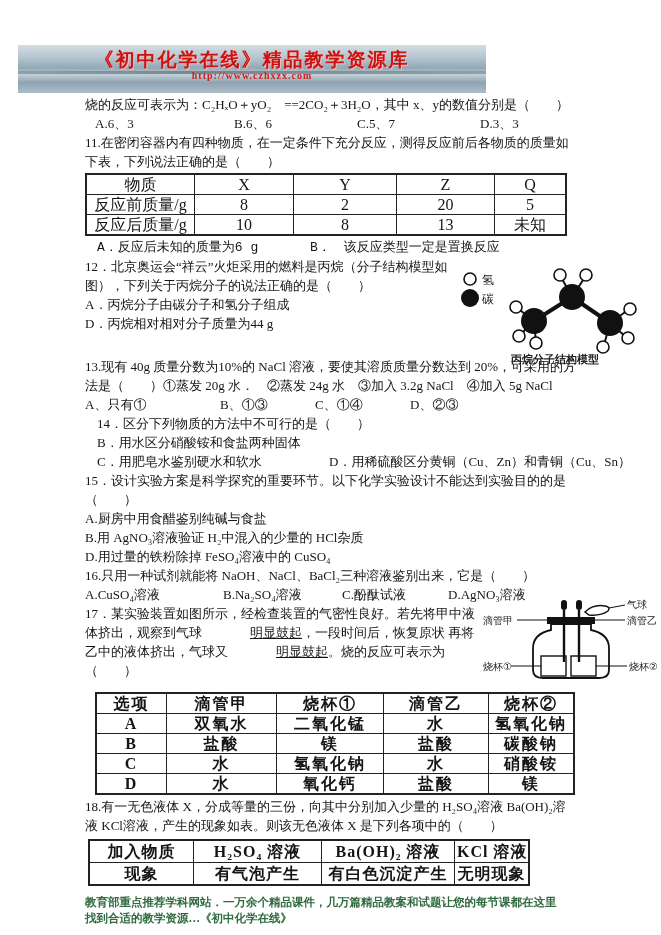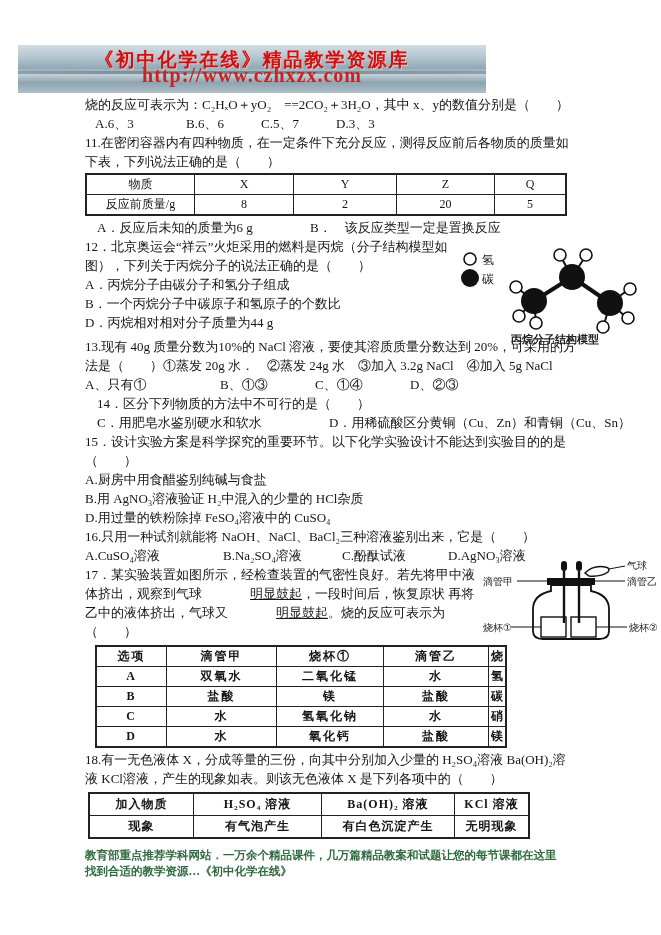--- a/index.html
+++ b/index.html
@@ -21,40 +21,40 @@
     content:"";position:absolute;left:0;top:26px;width:100%;height:3px;
     background:linear-gradient(90deg,#6f8591 0%,#42545e 40%,#6f8591 100%);opacity:.55;
   }
   .banner-title{
     position:relative;z-index:2;text-align:center;padding-top:5px;
     font-weight:bold;font-size:19px;letter-spacing:2px;color:#cc1111;
     text-shadow:1px 1px 0 #f5bdbd;
   }
   .banner-url{
     position:relative;z-index:2;text-align:center;margin-top:-3px;
-    font-weight:bold;font-size:20px;color:#cc2222;letter-spacing:1px;
+    font-weight:bold;font-size:10px;color:#cc2222;letter-spacing:1px;
   }
   .red-tick{position:absolute;left:87px;top:50px;width:3px;height:42px;background:#cc2222;}
   
   .stem{margin:0;}
   .optrow{display:flex;}
   .optrow .o{flex:0 0 auto;white-space:nowrap;}
   .w91{width:91px}.w75{width:75px}
   .w213{width:213px}
   .w135{width:135px}.w95{width:95px}
   .w138{width:138px}.w119{width:119px}.w106{width:106px}
   .optcol p{margin:0;}
   .u{text-decoration:underline;margin-left:48px;}
   
   table{border-collapse:collapse;table-layout:fixed;}
-  td{border:1px solid #222;text-align:center;font-size:12px;padding:0 2px;
+  td{border:1px solid #222;text-align:center;font-size:16px;padding:0 2px;
      overflow:hidden;white-space:nowrap;}
   .t11{margin:2px 0 2px 0;width:482px;}
   .t11 td{height:16px;}
-  .t17{margin:4px 0 2px 10px;width:412px;font-weight:bold;}
+  .t17{margin:12px 0 2px 10px;width:480px;font-weight:bold;}
   .t17 td{height:16px;letter-spacing:2px;}
   .t18{margin:4px 0 2px 3px;width:442px;font-weight:bold;}
   .t18 td{height:21px;letter-spacing:1px;}
   table{border:2px solid #222;}
   
   .q12-block{position:relative;min-height:100px;}
   .q12-text{width:372px;}
   .q12-fig{position:absolute;top:0;right:-84px;width:205px;height:108px;}
   .q17-block{position:relative;min-height:58px;}
   .q17-text{width:402px;margin:0;}
@@ -72,21 +72,21 @@
 <div class="red-tick"></div>
 
 <div class="banner">
   <div class="banner-title">《初中化学在线》精品教学资源库</div>
   <div class="banner-url">http://www.czhxzx.com</div>
 </div>
 
 <div class="content">
 
   <p class="stem">烧的反应可表示为：C₂HₓO＋yO₂　==2CO₂＋3H₂O，其中 x、y的数值分别是（　　）</p>
-  <div class="optrow" style="padding-left:10px;">
+  <div class="optrow" style="padding-left:10px;gap:48px;">
     <span class="o w91">A.6、3</span>
     <span class="o w75">B.6、6</span>
     <span class="o w75">C.5、7</span>
     <span class="o">D.3、3</span>
   </div>
 
   <p class="stem">11.在密闭容器内有四种物质，在一定条件下充分反应，测得反应前后各物质的质量如下表，下列说法正确的是（　　）</p>
   <table class="t11">
     <tbody>
         <tr>
@@ -96,33 +96,39 @@
       <td style="width:93px">Z</td>
       <td>Q</td>
     </tr>
     <tr>
       <td>反应前质量/g</td>
       <td>8</td>
       <td>2</td>
       <td>20</td>
       <td>5</td>
     </tr>
+    <tr>
+      <td>反应后质量/g</td>
+      <td>10</td>
+      <td>8</td>
+      <td>13</td>
+      <td>未知</td>
+    </tr>
   </tbody>
     </table>
-  <div class="optrow" style="padding-left:12px;">
+  <div class="optrow" style="padding-left:12px;font-family:Liberation Mono, monospace;">
     <span class="o w213">A．反应后未知的质量为6 g</span>
     <span class="o">B．　该反应类型一定是置换反应</span>
   </div>
 
   <div class="q12-block">
     <div class="q12-text">
       <p class="stem">12．北京奥运会“祥云”火炬采用的燃料是丙烷（分子结构模型如图），下列关于丙烷分子的说法正确的是（　　）</p>
       <div class="optcol">
         <p>A．丙烷分子由碳分子和氢分子组成</p>
-        <p>B．一个丙烷分子中碳原子和氢原子的个数比</p>
         <p>D．丙烷相对相对分子质量为44 g</p>
       </div>
     </div>
     <div class="q12-fig">
       <svg width="205" height="108" viewBox="0 0 205 108">
 
         <circle cx="14" cy="22" r="6" fill="#fff" stroke="#111" stroke-width="1.6"></circle>
         <text x="26" y="27" font-size="12">氢</text>
         <circle cx="14" cy="41" r="9" fill="#111"></circle>
         <text x="26" y="46" font-size="12">碳</text>
@@ -159,20 +165,21 @@
   <p class="stem">13.现有 40g 质量分数为10%的 NaCl 溶液，要使其溶质质量分数达到 20%，可采用的方法是（　　）①蒸发 20g 水．　②蒸发 24g 水　③加入 3.2g NaCl　④加入 5g NaCl</p>
   <div class="optrow">
     <span class="o w135">A、只有①</span>
     <span class="o w95">B、①③</span>
     <span class="o w95">C、①④</span>
     <span class="o">D、②③</span>
   </div>
 
   <p class="stem" style="padding-left:12px;">14．区分下列物质的方法中不可行的是（　　）</p>
   <div class="optrow" style="padding-left:12px;">
+    <span class="o">B．用水区分硝酸铵和食盐两种固体</span>
   </div>
   <div class="optrow" style="padding-left:12px;">
     <span class="o" style="width:232px">C．用肥皂水鉴别硬水和软水</span>
     <span class="o">D．用稀硫酸区分黄铜（Cu、Zn）和青铜（Cu、Sn）</span>
   </div>
 
   <p class="stem" style="padding-left:0;">15．设计实验方案是科学探究的重要环节。以下化学实验设计不能达到实验目的的是（　　）</p>
   <div class="optcol">
     <p>A.厨房中用食醋鉴别纯碱与食盐</p>
     <p>B.用 AgNO₃溶液验证 H₂中混入的少量的 HCl杂质</p>

